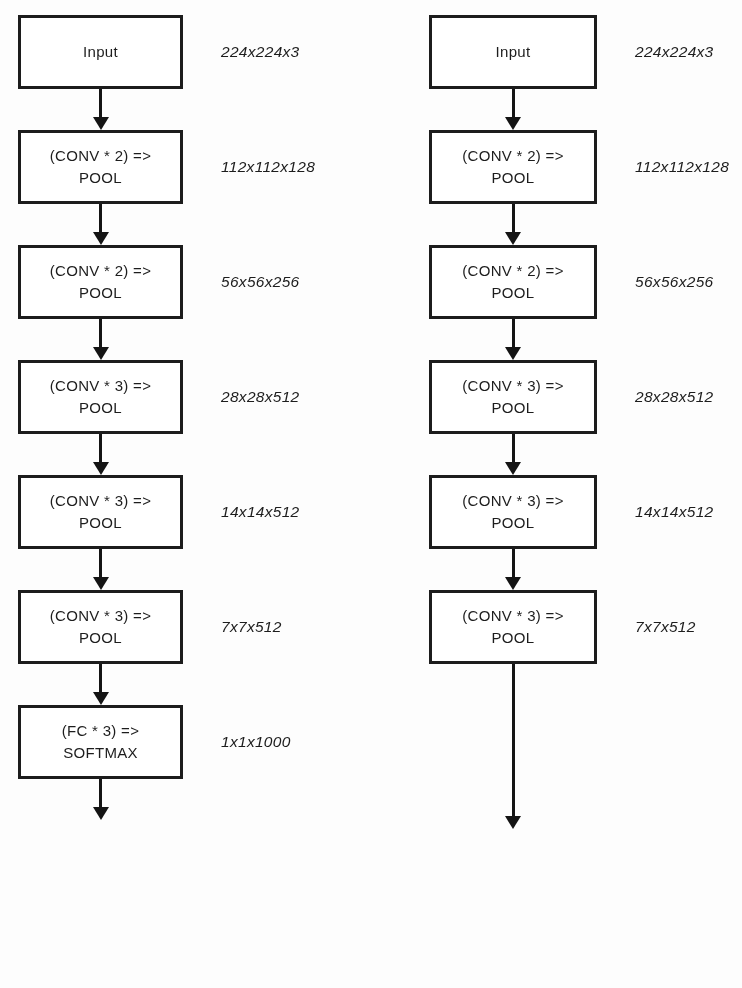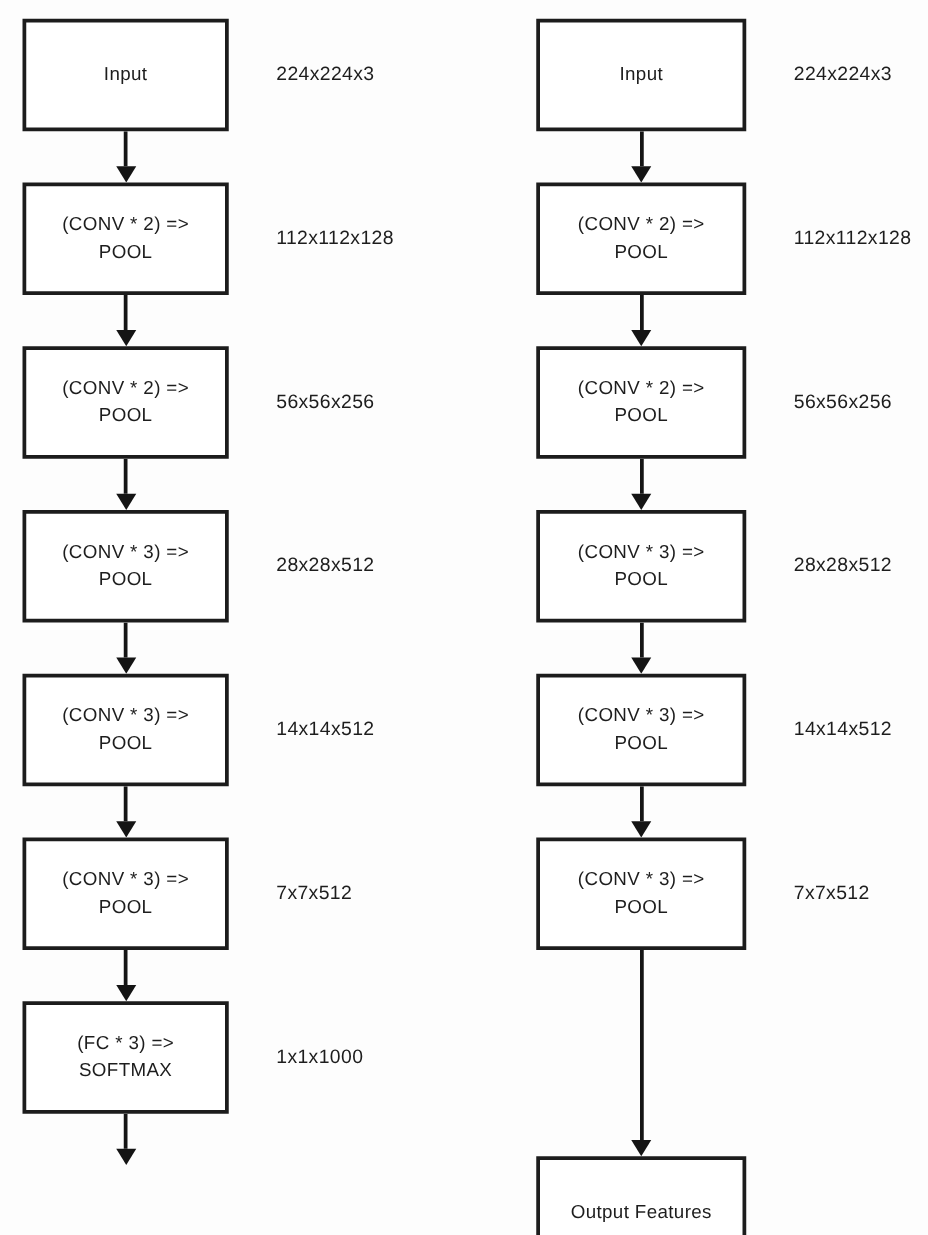--- a/index.html
+++ b/index.html
@@ -21,21 +21,21 @@
     display: flex;
     flex-direction: column;
   }
   #left-column  { left: 18px;  width: 165px; }
   #right-column { left: 429px; width: 168px; }
 
   .row { position: relative; }
 
   .box {
     width: 100%;
-    height: 90px;
+    height: 74px;
     box-sizing: border-box;
     border: 3px solid #1c1c1c;
     background: #ffffff;
     display: flex;
     align-items: center;
     justify-content: center;
     text-align: center;
   }
   .box-text {
     font-size: 15px;
@@ -47,20 +47,21 @@
 
   .dim {
     position: absolute;
     left: calc(100% + 38px);
     top: 50%;
     transform: translateY(-50%);
     white-space: nowrap;
     font-size: 15.5px;
     letter-spacing: 0.3px;
     color: #1d1d1d;
+    font-style: italic;
   }
 
   .connector {
     height: 41px;
     display: flex;
     flex-direction: column;
     align-items: center;
   }
   .connector.long { height: 165px; }
   .connector .shaft {
@@ -272,21 +273,14 @@
       </div>
     </div>
     <div class="dim">7x7x512</div>
   </div>
 
   <div class="connector long">
     <div class="shaft"></div>
     <div class="head"></div>
   </div>
 
-  <div class="row">
-    <div class="box">
-      <div class="box-text">
-        <span>Output Features</span>
-      </div>
-    </div>
-  </div>
 
 </div>
 
 </body></html>

